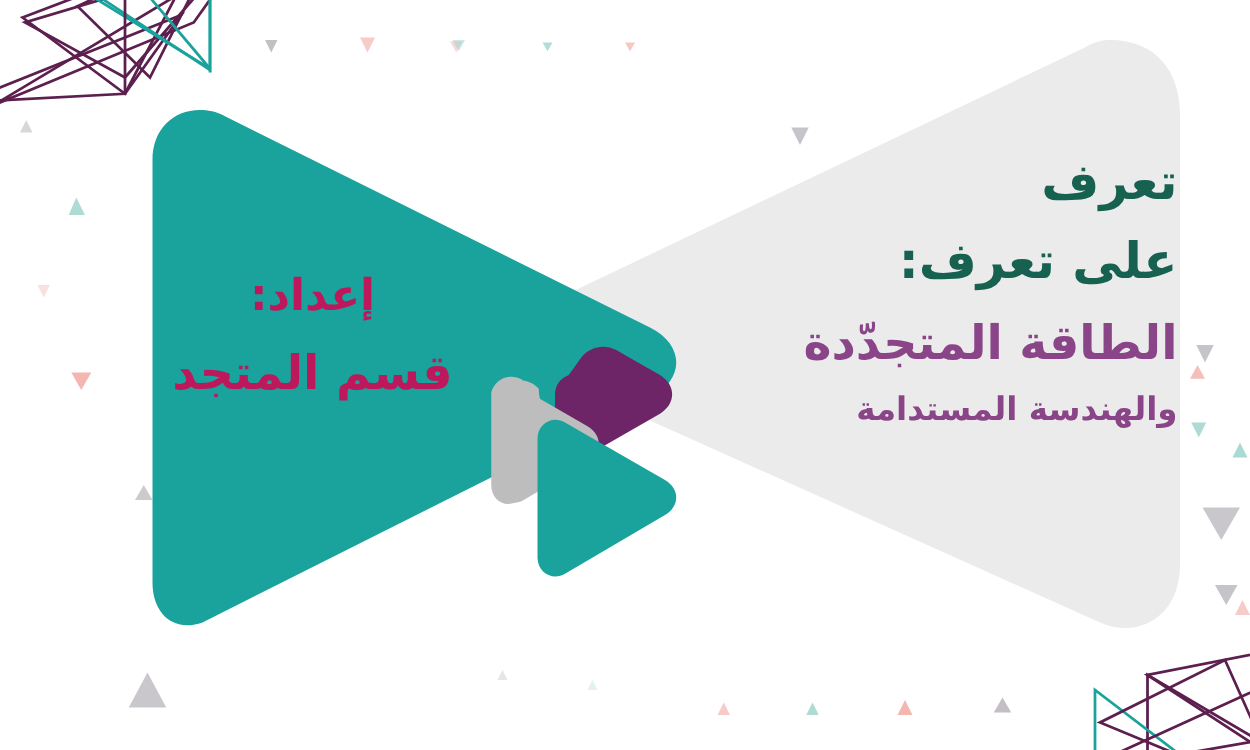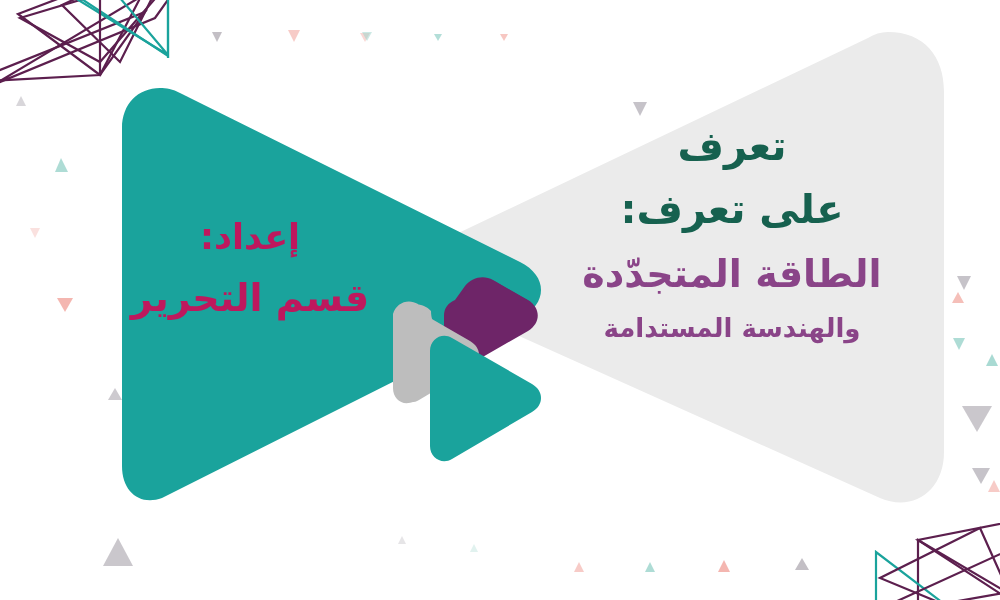--- a/index.html
+++ b/index.html
@@ -56,20 +56,21 @@
     top: 118px;
     width: 420px;
     text-align: center;
     direction: rtl;
     z-index: 6;
     pointer-events: none;
   }
   .right-text div {
     font-weight: 700;
     white-space: nowrap;
+    text-align: right;
   }
   .right-text .t-green {
     color: #16614f;
   }
   .right-text .t-purple {
     color: #8a4488;
   }
   .right-text .r1 { font-size: 40px; line-height: 1.42; }
   .right-text .r2 { font-size: 40px; line-height: 1.42; margin-top: 6px; }
   .right-text .r3 { font-size: 38px; line-height: 1.42; margin-top: 10px; }
@@ -212,21 +213,21 @@
                  C 430 458 442 465 452 459
                  L 532 412
                  C 544 405 544 391 532 384
                  L 452 338 Z" fill="#1aa39c"></path>
       </g>
     </svg>
   </div>
 
   <div class="left-text">
     <div class="ln1">إعداد:</div>
-    <div class="ln2">قسم التحرير</div>
+    <div class="ln2">قسم المتجد</div>
   </div>
 
   <div class="right-text">
     <div class="r1 t-green">تعرف</div>
     <div class="r2 t-green">على تعرف:</div>
     <div class="r3 t-purple">الطاقة المتجدّدة</div>
     <div class="r4 t-purple">والهندسة المستدامة</div>
   </div>
 
 </div>

